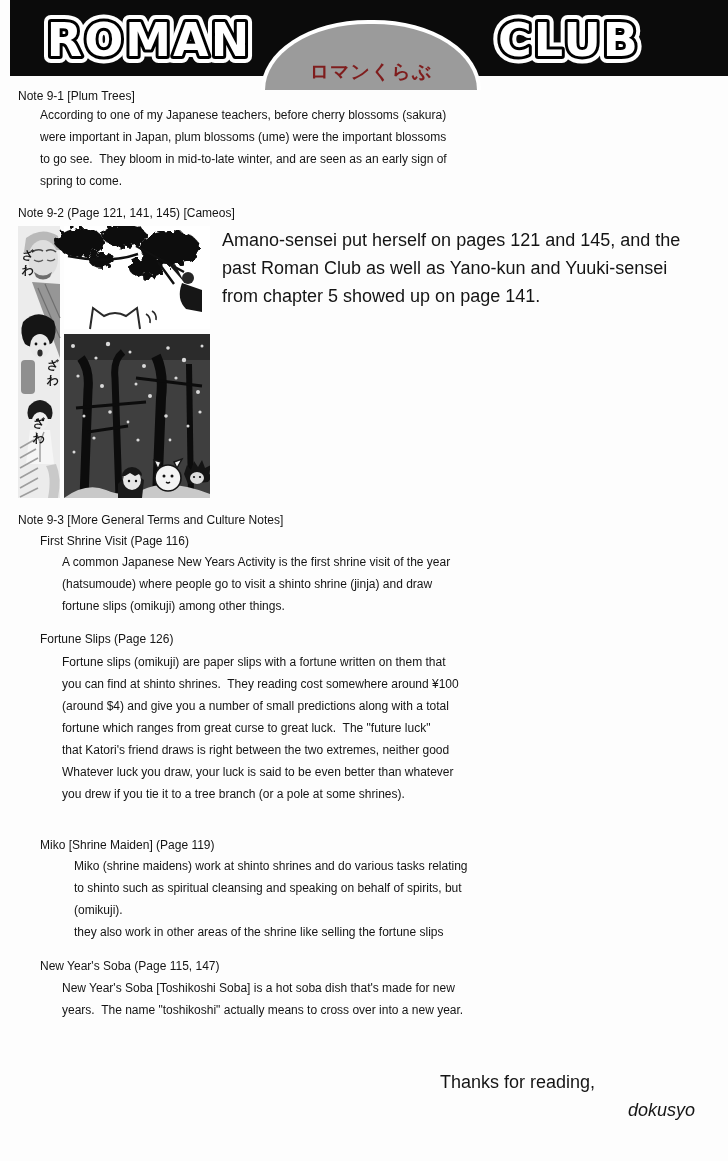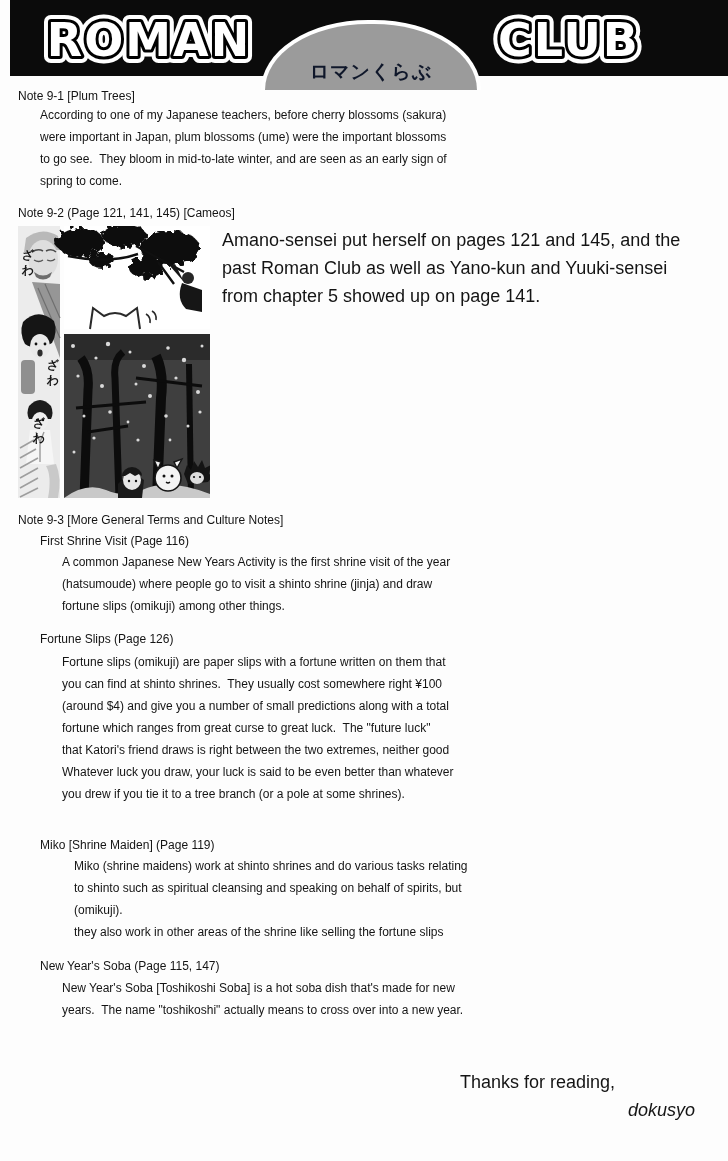--- a/index.html
+++ b/index.html
@@ -15,21 +15,21 @@
   #logo-roman{left:44px;width:210px}
   #logo-club{left:484px;width:170px}
   .dome{
     position:absolute;left:261px;top:20px;width:220px;height:70px;box-sizing:border-box;
     background:#9b9b9b;border:4px solid #fff;border-bottom:none;
     border-radius:110px 110px 0 0 / 72px 72px 0 0;
     display:flex;align-items:flex-end;justify-content:center;z-index:2;
   }
   .dome-jp{
     font-family:"DejaVu Sans",sans-serif;font-weight:bold;
-    font-size:19px;letter-spacing:1px;color:#0f172a;padding-bottom:5px;white-space:pre;
+    font-size:19px;letter-spacing:1px;color:#7f1d1d;padding-bottom:5px;white-space:pre;
   }
   
   .heading{font-size:12px;white-space:pre;line-height:20px}
   .tline{white-space:pre}
   .lh22 .tline{font-size:12px;line-height:22px}
   .lh28 .tline{font-size:18px;line-height:28px}
   .footer-line{font-size:18px;white-space:pre}
   .sig{font-style:italic}
   
   .manga{position:absolute;left:18px;top:226px;width:192px;height:272px}
@@ -207,21 +207,21 @@
 <div class="abs heading" style="left:40px;top:531px">First Shrine Visit (Page 116)</div>
 <div class="abs lh22" style="left:62px;top:551px">
     <div class="tline">A common Japanese New Years Activity is the first shrine visit of the year</div>
     <div class="tline">(hatsumoude) where people go to visit a shinto shrine (jinja) and draw</div>
     <div class="tline">fortune slips (omikuji) among other things.</div>
   </div>
 
 <div class="abs heading" style="left:40px;top:629px">Fortune Slips (Page 126)</div>
 <div class="abs lh22" style="left:62px;top:651px">
     <div class="tline">Fortune slips (omikuji) are paper slips with a fortune written on them that</div>
-    <div class="tline">you can find at shinto shrines.  They usually cost somewhere right ¥100</div>
+    <div class="tline">you can find at shinto shrines.  They reading cost somewhere around ¥100</div>
     <div class="tline">(around $4) and give you a number of small predictions along with a total</div>
     <div class="tline">fortune which ranges from great curse to great luck.  The "future luck"</div>
     <div class="tline">that Katori's friend draws is right between the two extremes, neither good</div>
     <div class="tline">Whatever luck you draw, your luck is said to be even better than whatever</div>
     <div class="tline">you drew if you tie it to a tree branch (or a pole at some shrines).</div>
   </div>
 
 <div class="abs heading" style="left:40px;top:835px">Miko [Shrine Maiden] (Page 119)</div>
 <div class="abs lh22" style="left:74px;top:855px">
     <div class="tline">Miko (shrine maidens) work at shinto shrines and do various tasks relating</div>
@@ -229,14 +229,14 @@
     <div class="tline">(omikuji).</div>
     <div class="tline">they also work in other areas of the shrine like selling the fortune slips</div>
   </div>
 
 <div class="abs heading" style="left:40px;top:956px">New Year's Soba (Page 115, 147)</div>
 <div class="abs lh22" style="left:62px;top:977px">
     <div class="tline">New Year's Soba [Toshikoshi Soba] is a hot soba dish that's made for new</div>
     <div class="tline">years.  The name "toshikoshi" actually means to cross over into a new year.</div>
   </div>
 
-<div class="abs footer-line" style="left:460px;top:1072px">Thanks for reading,</div>
+<div class="abs footer-line" style="left:440px;top:1072px">Thanks for reading,</div>
 <div class="abs footer-line sig" style="left:628px;top:1100px">dokusyo</div>
 
 </body></html>

